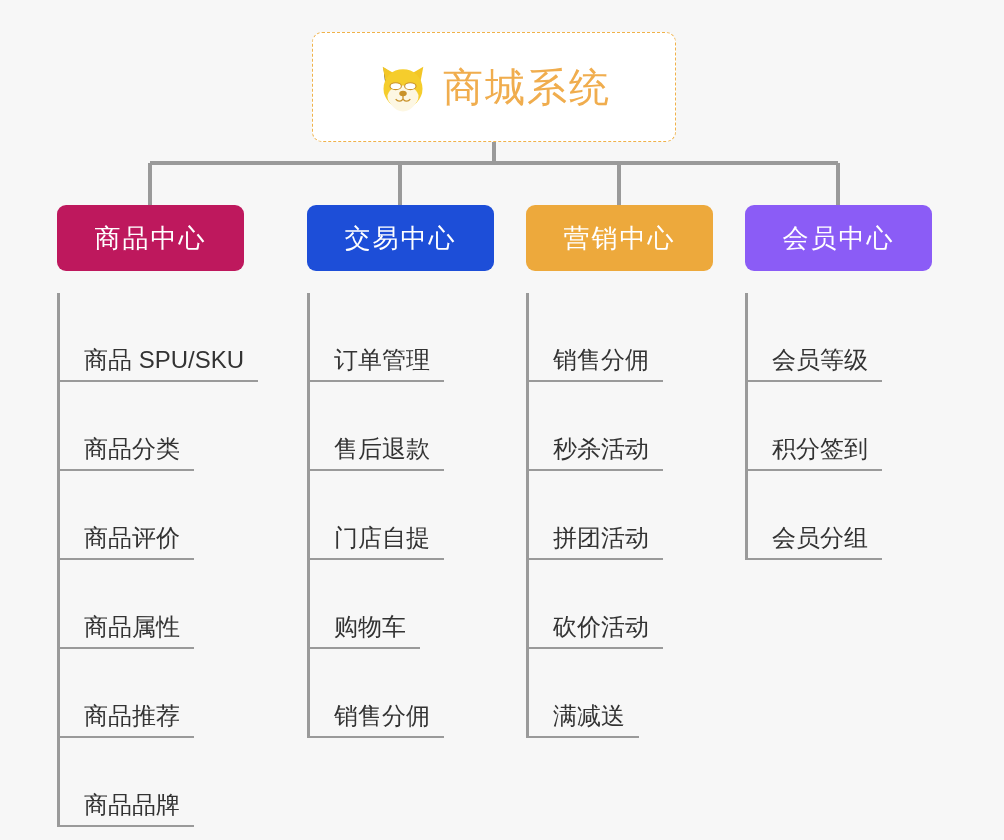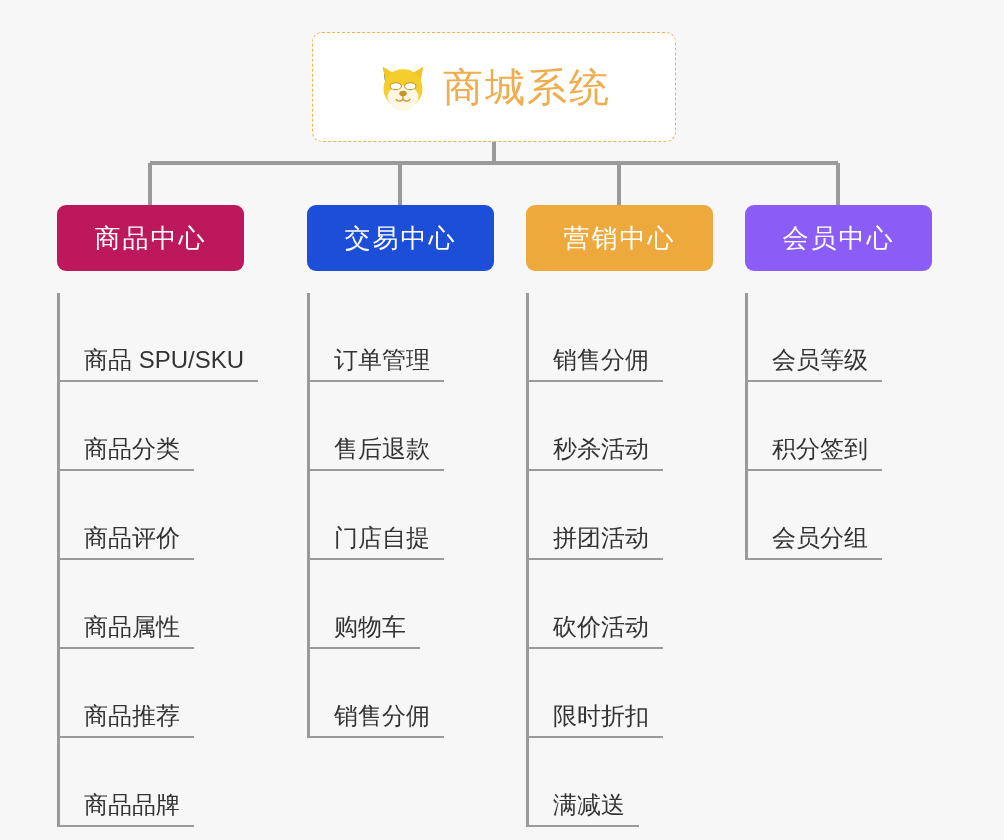--- a/index.html
+++ b/index.html
@@ -206,23 +206,20 @@
       <div class="leaf">
           <span class="leaf-label">秒杀活动</span>
         </div>
       <div class="leaf">
           <span class="leaf-label">拼团活动</span>
         </div>
       <div class="leaf">
           <span class="leaf-label">砍价活动</span>
         </div>
       <div class="leaf">
-          <span class="leaf-label">限时折扣</span>
-        </div>
-      <div class="leaf">
           <span class="leaf-label">满减送</span>
         </div>
     </div>
   </div>
 
   <div class="branch branch-4">
     <div class="branch-head" style="background: #8b5cf6;">
       <span>会员中心</span>
     </div>
     <div class="branch-body">

